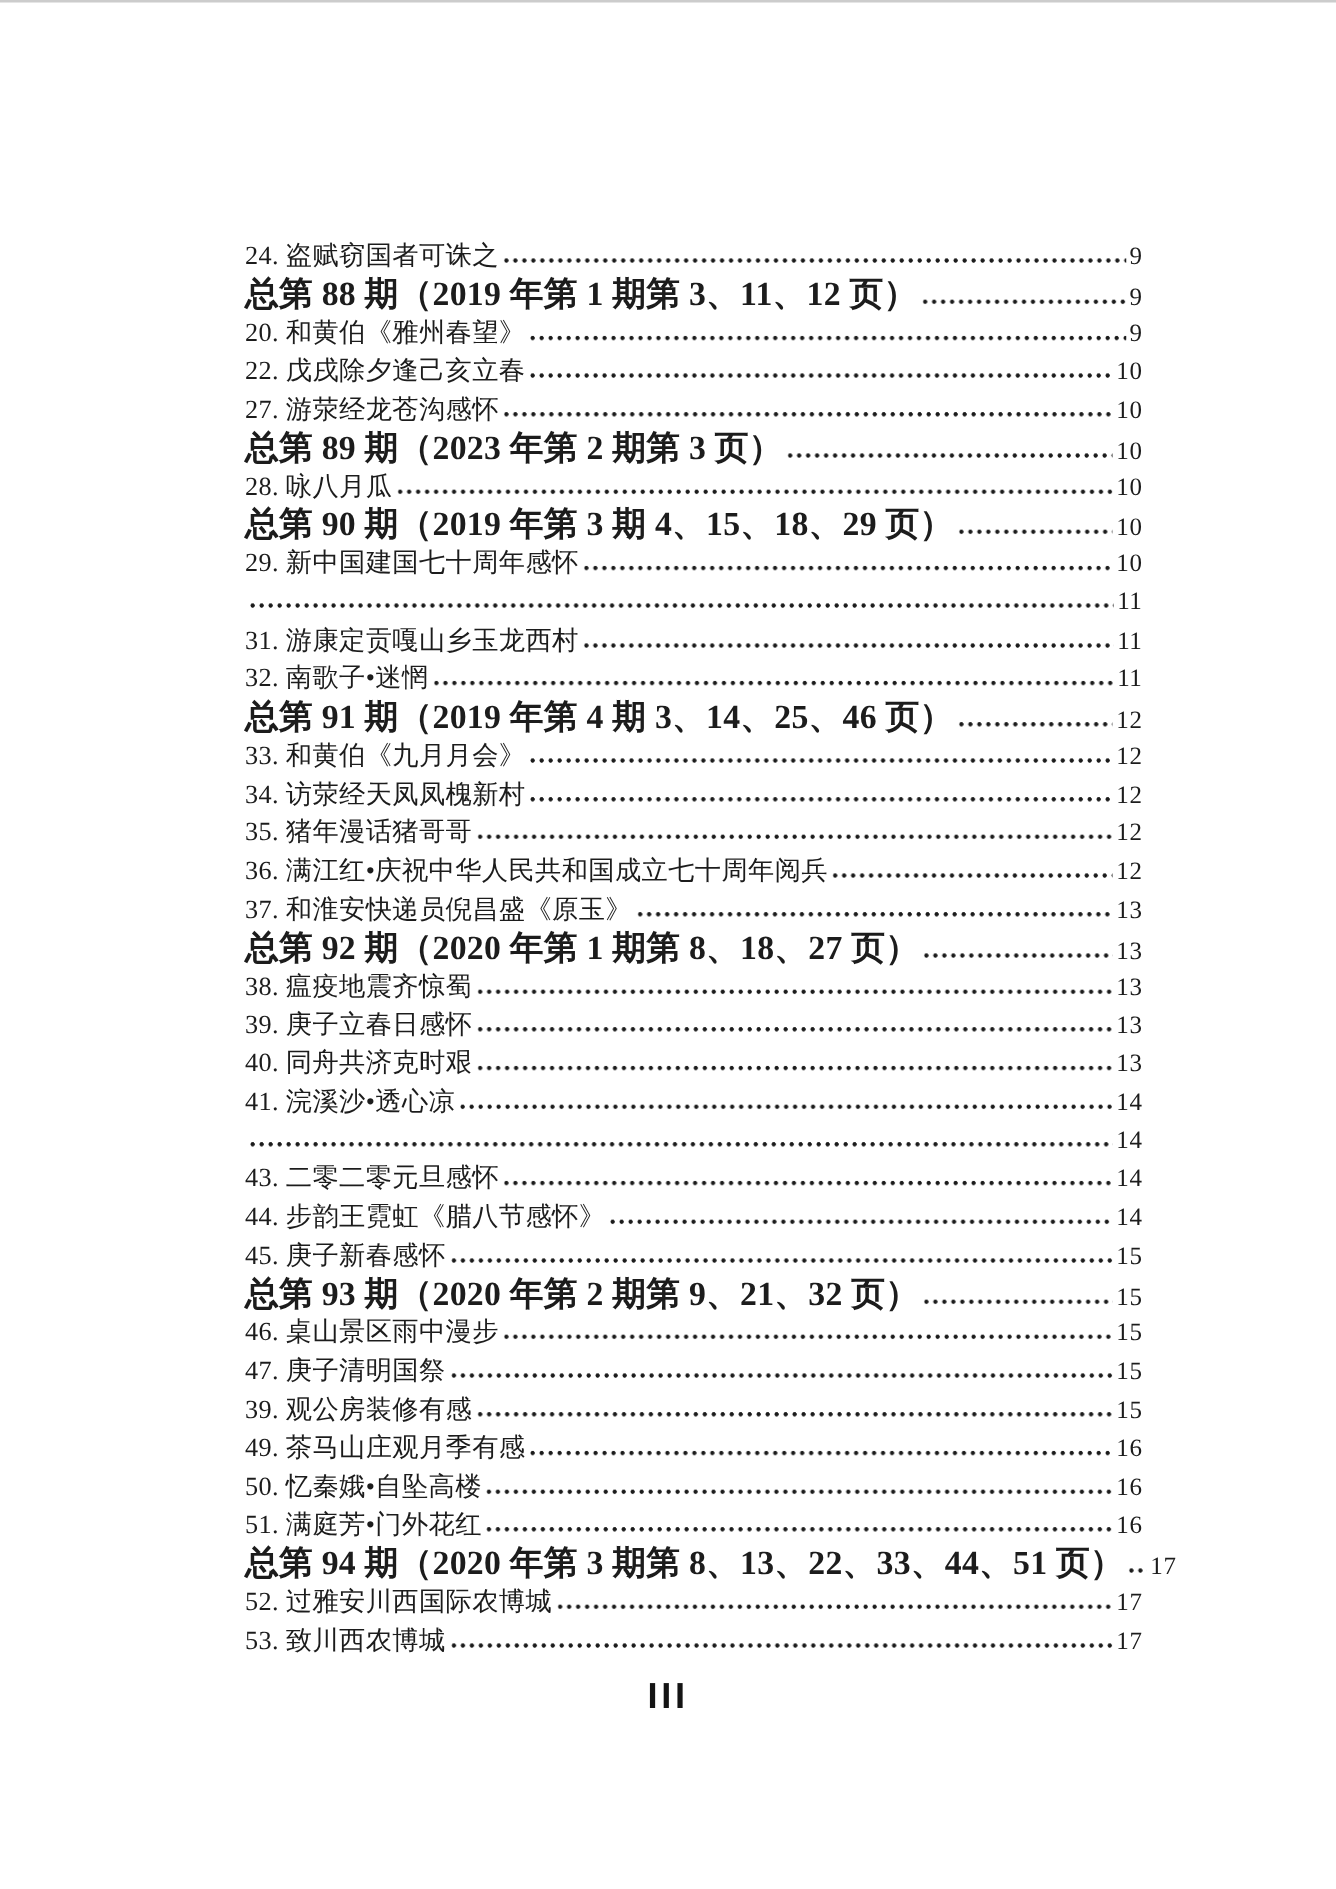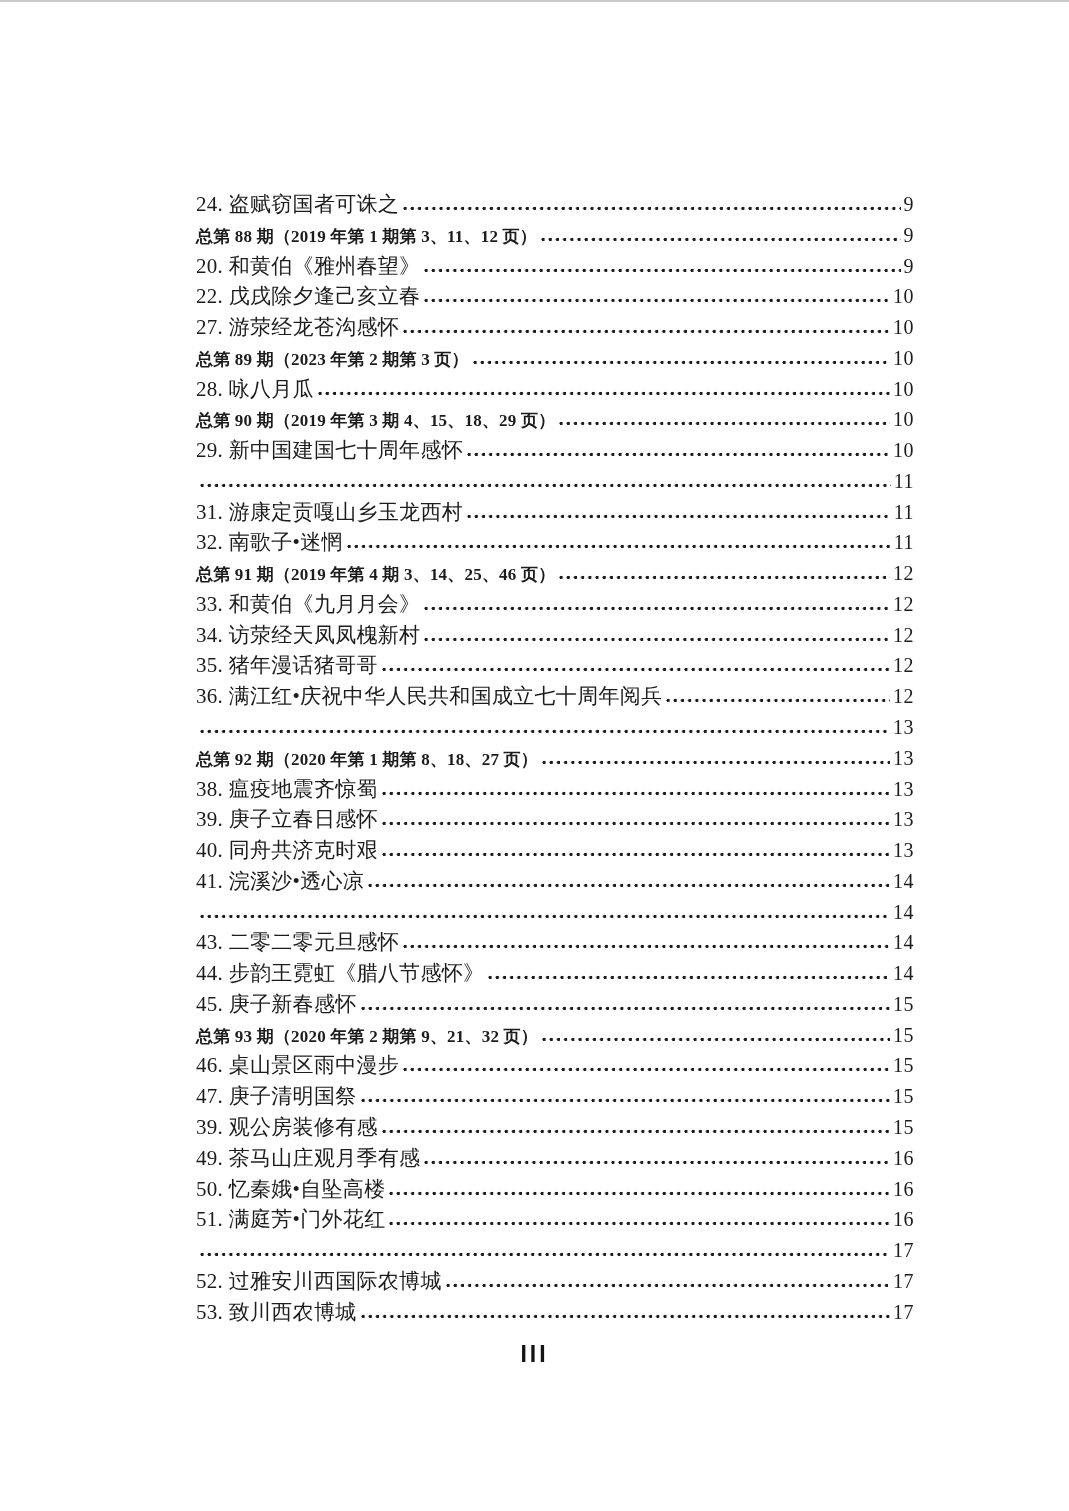--- a/index.html
+++ b/index.html
@@ -35,21 +35,21 @@
     line-height: 30.78px;
     font-size: 21px;
     white-space: nowrap;
   }
   .toc-row .toc-label {
     white-space: nowrap;
     letter-spacing: 0.3px;
   }
   .toc-row.issue .toc-label {
     font-weight: 700;
-    font-size: 17px;
+    font-size: 27px;
     letter-spacing: 0.2px;
   }
   .toc-leader {
     flex: 1 1 auto;
     min-width: 14px;
     height: 5px;
     margin: 0 3px 0 4px;
     background-image: radial-gradient(circle at 2.1px 2.4px, #1b1b1b 1.45px, rgba(0,0,0,0) 1.95px);
     background-size: 7.2px 5px;
     background-repeat: repeat-x;
@@ -62,21 +62,21 @@
   }
   .footer {
     position: absolute;
     left: 0;
     top: 1341px;
     width: 100%;
     text-align: center;
   }
   .footer .page-number {
     font-family: "Liberation Sans", "DejaVu Sans", sans-serif;
-    font-size: 23px;
+    font-size: 29px;
     font-weight: 600;
     letter-spacing: 3px;
     color: #141414;
   }
 </style>
 </head>
 <body>
 
 <div class="page-top-edge"></div>
 
@@ -159,20 +159,21 @@
     <span class="toc-label">35. 猪年漫话猪哥哥</span>
     <span class="toc-leader"></span>
     <span class="toc-page">12</span>
   </div>
     <div class="toc-row">
     <span class="toc-label">36. 满江红•庆祝中华人民共和国成立七十周年阅兵</span>
     <span class="toc-leader"></span>
     <span class="toc-page">12</span>
   </div>
     <div class="toc-row">
+    <span class="toc-label">37. 和淮安快递员倪昌盛《原玉》</span>
     <span class="toc-leader"></span>
     <span class="toc-page">13</span>
   </div>
     <div class="toc-row issue">
     <span class="toc-label">总第 92 期（2020 年第 1 期第 8、18、27 页）</span>
     <span class="toc-leader"></span>
     <span class="toc-page">13</span>
   </div>
     <div class="toc-row">
     <span class="toc-label">38. 瘟疫地震齐惊蜀</span>
@@ -242,20 +243,21 @@
     <span class="toc-label">50. 忆秦娥•自坠高楼</span>
     <span class="toc-leader"></span>
     <span class="toc-page">16</span>
   </div>
     <div class="toc-row">
     <span class="toc-label">51. 满庭芳•门外花红</span>
     <span class="toc-leader"></span>
     <span class="toc-page">16</span>
   </div>
     <div class="toc-row issue">
+    <span class="toc-label">总第 94 期（2020 年第 3 期第 8、13、22、33、44、51 页）</span>
     <span class="toc-leader"></span>
     <span class="toc-page">17</span>
   </div>
     <div class="toc-row">
     <span class="toc-label">52. 过雅安川西国际农博城</span>
     <span class="toc-leader"></span>
     <span class="toc-page">17</span>
   </div>
     <div class="toc-row">
     <span class="toc-label">53. 致川西农博城</span>

